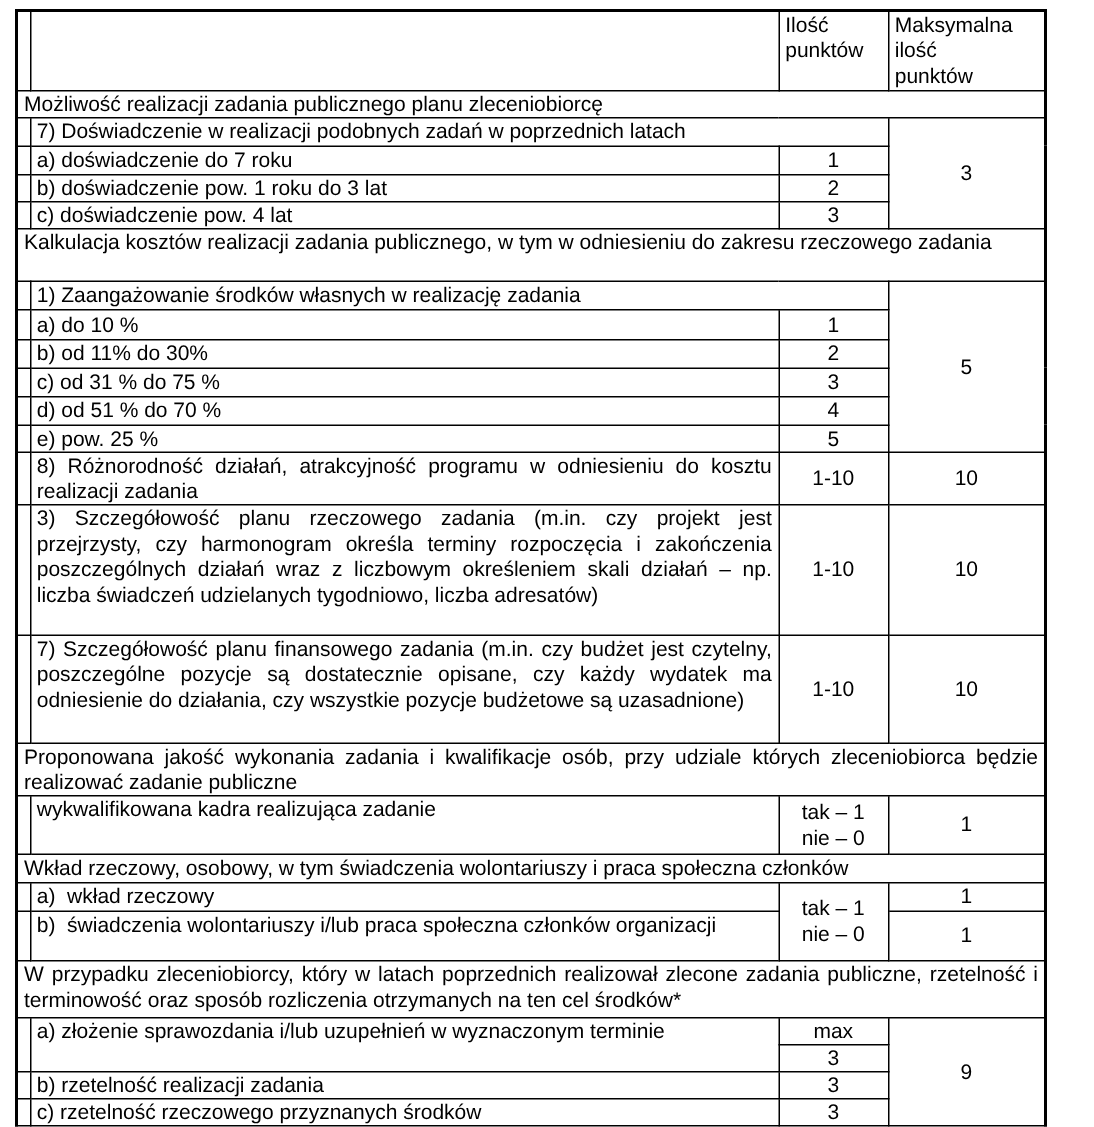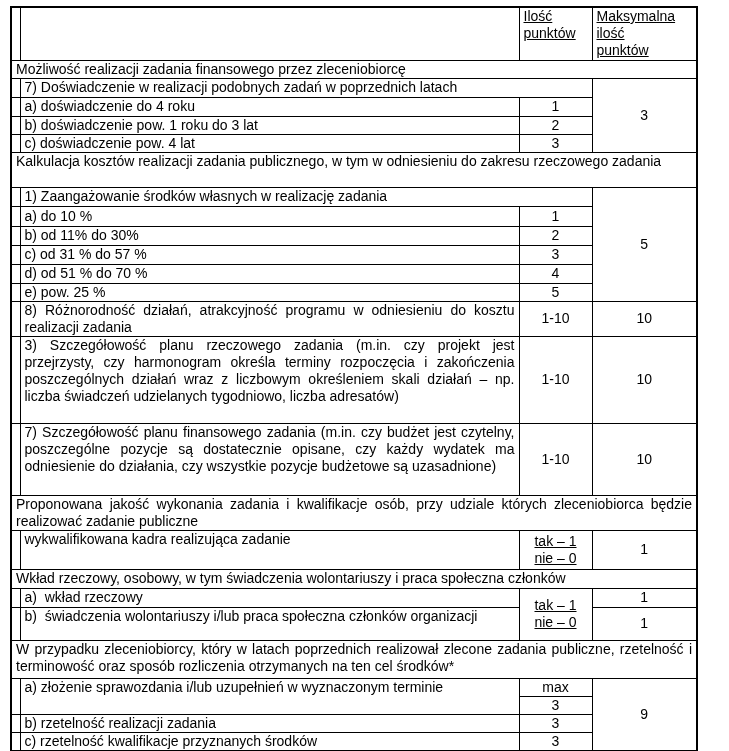--- a/index.html
+++ b/index.html
@@ -23,21 +23,21 @@
   td {
     border:1px solid #000000;
     padding:0 4px;
     vertical-align:middle;
     overflow:hidden;
     word-wrap:break-word;
   }
   td.top  { vertical-align:top; }
   td.ctr  { text-align:center; }
   td.just { text-align:justify; }
-  td.pre  { white-space:pre-line;text-decoration:underline; }
+  td.pre  { white-space:pre-line; }
   tr.hdr td { vertical-align:top; }
 </style>
 </head>
 <body>
 
 <div class="page">
   <table class="score-table">
     <colgroup>
       <col style="width:9px">
         <col style="width:499px">
@@ -50,30 +50,30 @@
       <td></td>
       <td></td>
       <td class="pre">Ilość
 punktów</td>
       <td class="pre">Maksymalna
 ilość
 punktów</td>
     </tr>
 
     <tr style="height:17px">
-      <td colspan="4">Możliwość realizacji zadania finansowego przez zleceniobiorcę</td>
+      <td colspan="4">Możliwość realizacji zadania publicznego planu zleceniobiorcę</td>
     </tr>
     <tr style="height:19px">
       <td></td>
       <td colspan="2">7) Doświadczenie w realizacji podobnych zadań w poprzednich latach</td>
       <td class="ctr" rowspan="4">3</td>
     </tr>
     <tr style="height:19px">
       <td></td>
-      <td>a) doświadczenie do 4 roku</td>
+      <td>a) doświadczenie do 7 roku</td>
       <td class="ctr">1</td>
     </tr>
     <tr style="height:18px">
       <td></td>
       <td>b) doświadczenie pow. 1 roku do 3 lat</td>
       <td class="ctr">2</td>
     </tr>
     <tr style="height:17px">
       <td></td>
       <td>c) doświadczenie pow. 4 lat</td>
@@ -93,21 +93,21 @@
       <td>a) do 10 %</td>
       <td class="ctr">1</td>
     </tr>
     <tr style="height:19px">
       <td></td>
       <td>b) od 11% do 30%</td>
       <td class="ctr">2</td>
     </tr>
     <tr style="height:19px">
       <td></td>
-      <td>c) od 31 % do 57 %</td>
+      <td>c) od 31 % do 75 %</td>
       <td class="ctr">3</td>
     </tr>
     <tr style="height:19px">
       <td></td>
       <td>d) od 51 % do 70 %</td>
       <td class="ctr">4</td>
     </tr>
     <tr style="height:17px">
       <td></td>
       <td>e) pow. 25 %</td>
@@ -171,18 +171,18 @@
     <tr style="height:18px">
       <td class="ctr">3</td>
     </tr>
     <tr style="height:18px">
       <td></td>
       <td>b) rzetelność realizacji zadania</td>
       <td class="ctr">3</td>
     </tr>
     <tr style="height:18px">
       <td></td>
-      <td>c) rzetelność kwalifikacje przyznanych środków</td>
+      <td>c) rzetelność rzeczowego przyznanych środków</td>
       <td class="ctr">3</td>
     </tr>
   </tbody>
     </table>
 </div>
 
 </body></html>

